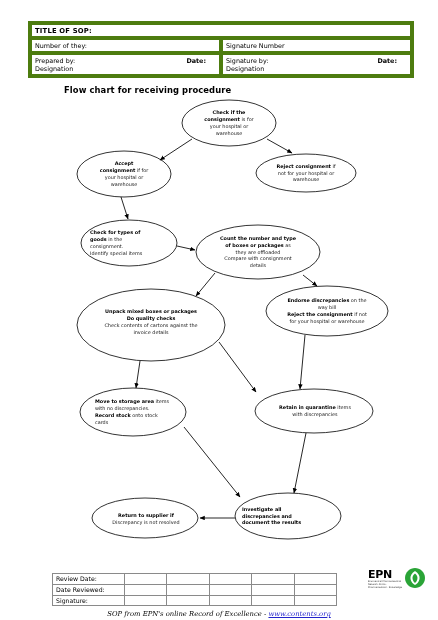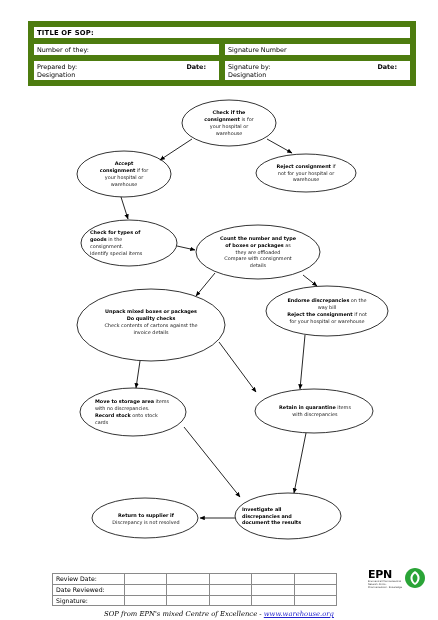--- a/index.html
+++ b/index.html
@@ -26,21 +26,21 @@
   
   .header-table {
     position: absolute;
     left: 28px;
     top: 21px;
     width: 382px;
     border-collapse: collapse;
     table-layout: fixed;
   }
   .header-table td {
-    border: 6px solid #4d7c0f;
+    border: 4px solid #4d7c0f;
     font-size: 6.4px;
     line-height: 1.25;
     padding: 1.5px 3px 1.5px 3px;
     vertical-align: top;
     height: 8px;
   }
   .header-table td.title-cell {
     font-weight: bold;
     font-size: 6.8px;
     letter-spacing: 0.2px;
@@ -186,20 +186,21 @@
         </td>
         <td>
           <span>Signature by:</span>
           <span class="inline-date">Date:</span>
           <span class="sub-line">Designation</span>
         </td>
       </tr>
     </tbody>
   </table>
 
+  <div class="chart-title">Flow chart for receiving procedure</div>
 
   <div class="flow-wrap">
 
     <svg class="flow-svg" viewBox="0 0 438 620">
       <defs>
         <marker id="arw" markerWidth="7" markerHeight="7" refX="5.6" refY="2.6" orient="auto" markerUnits="strokeWidth">
           <path d="M0,0 L6,2.6 L0,5.2 z" fill="#000"></path>
         </marker>
       </defs>
 
@@ -373,21 +374,21 @@
         <td></td>
         <td></td>
         <td></td>
         <td></td>
         <td></td>
       </tr>
     </tbody>
   </table>
 
   <div class="footer-note">
-    <span>SOP from EPN's mixed Centre of Excellence</span><span> - </span><a href="#">www.warehouse.org</a>
+    <span>SOP from EPN's online Record of Excellence</span><span> - </span><a href="#">www.contents.org</a>
   </div>
 
   <div class="logo">
     <div class="logo-text">EPN</div>
     <div class="logo-sub">Ecumenical Pharmaceutical Network
 Africa · Pharmaceutical · Knowledge</div>
     <svg class="logo-mark" width="22" height="22" viewBox="0 0 22 22">
       <path d="M11 1 C16 1 21 5 21 11 C21 17 16 21 11 21 C6 21 1 17 1 11 C1 5 6 1 11 1 Z" fill="#2aa437"></path>
       <path d="M11 4 C7.5 6 6 9 6.5 12 C7 15 9 17 11 18 C13 17 15 15 15.5 12 C16 9 14.5 6 11 4 Z" fill="#ffffff"></path>
       <path d="M11 6.5 C9 8 8.2 10 8.6 12 C9 14 10 15.2 11 16 C12 15.2 13 14 13.4 12 C13.8 10 13 8 11 6.5 Z" fill="#2aa437"></path>

